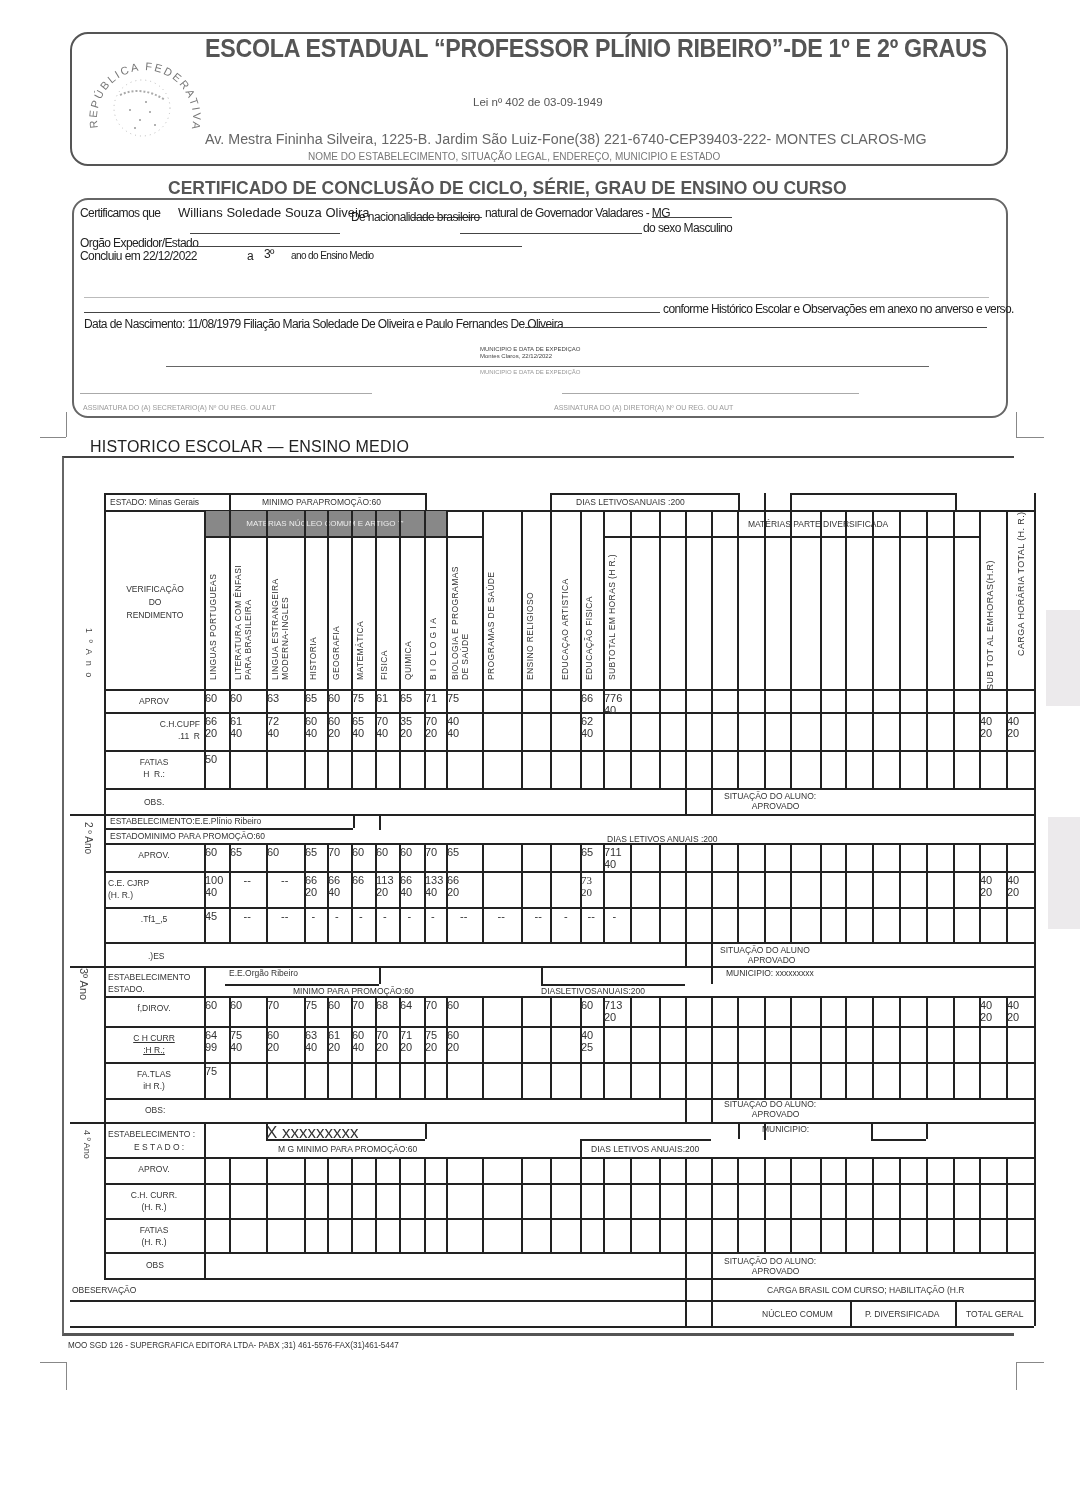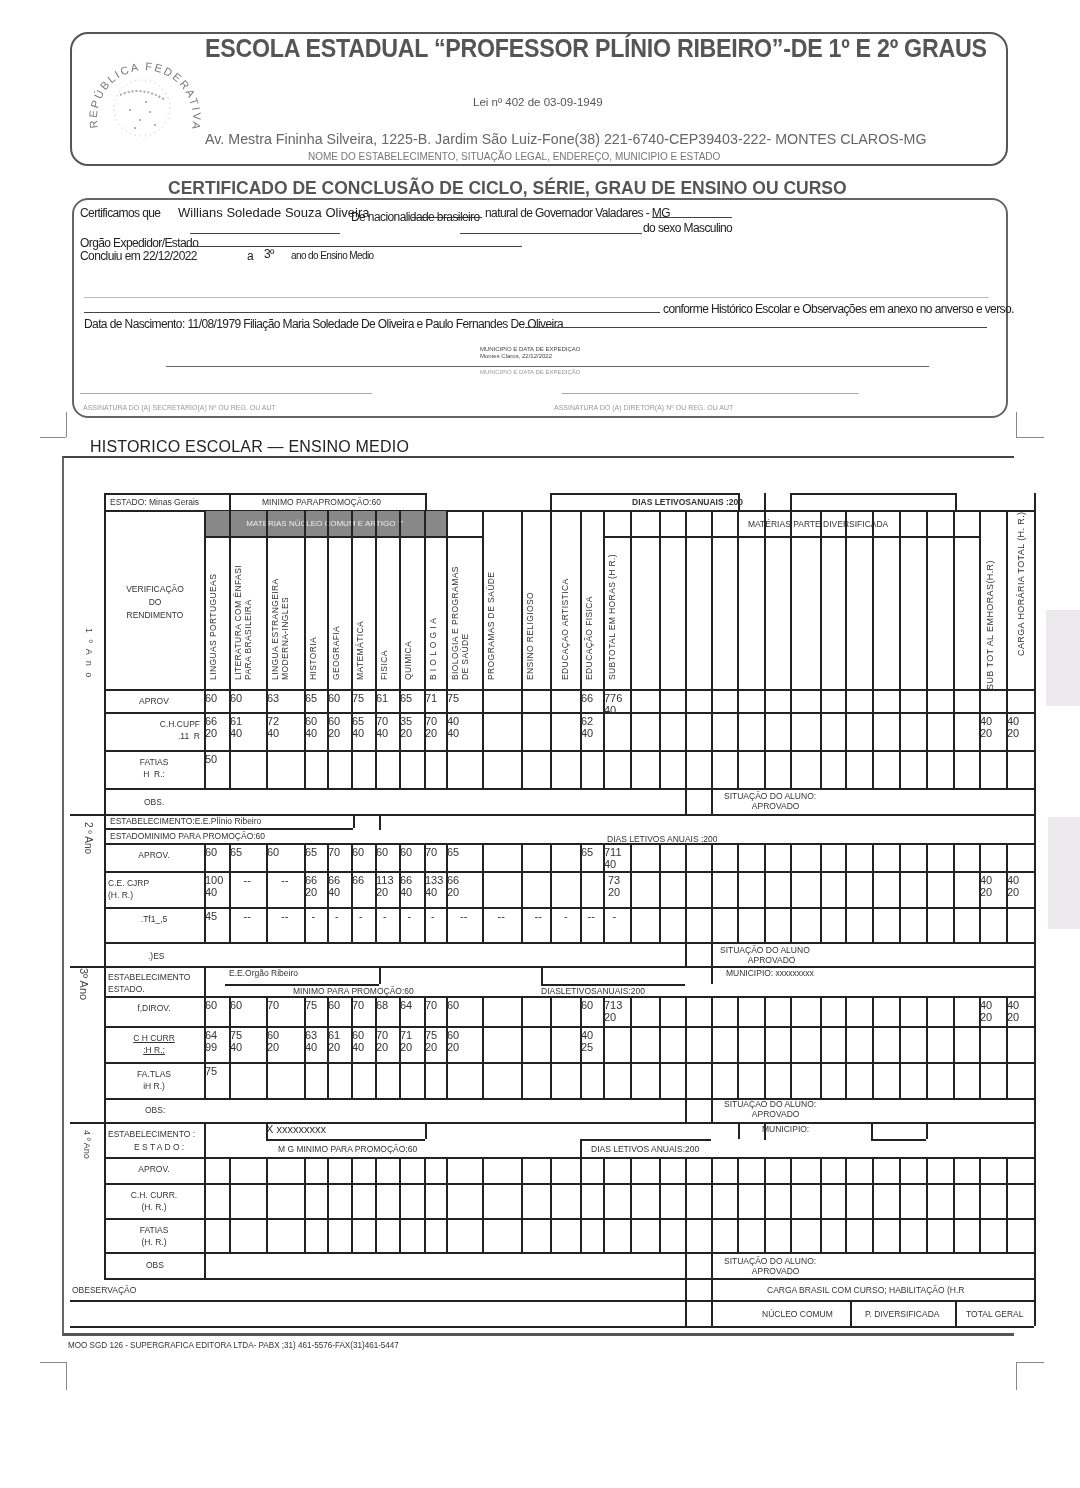--- a/index.html
+++ b/index.html
@@ -145,21 +145,21 @@
     <div class="grid-line-v" style="left: 229px; top: 493px; height: 17px;"></div>
     <div class="grid-line-v" style="left: 425px; top: 493px; height: 17px;"></div>
     <div class="grid-line-v" style="left: 550px; top: 493px; height: 17px;"></div>
     <div class="grid-line-v" style="left: 738px; top: 493px; height: 17px;"></div>
     <div class="grid-line-v" style="left: 764px; top: 493px; height: 17px;"></div>
     <div class="grid-line-v" style="left: 790px; top: 493px; height: 17px;"></div>
     <div class="grid-line-v" style="left: 955px; top: 493px; height: 17px;"></div>
     <div class="grid-line-v" style="left: 1034px; top: 493px; height: 833px;"></div>
     <div class="cell-txt" style="left: 110px; top: 497px;">ESTADO: Minas Gerais</div>
     <div class="cell-txt" style="left: 262px; top: 497px;">MINIMO PARAPROMOÇÃO:60</div>
-    <div class="cell-txt" style="left: 632px; top: 497px; font-weight: bold;">DIAS LETIVOSANUAIS :200</div>
+    <div class="cell-txt" style="left: 576px; top: 497px;">DIAS LETIVOSANUAIS :200</div>
     <div class="grid-line-h" style="left: 104px; top: 510px; width: 930px;"></div>
     <div class="gray-head" style="left: 204px; top: 511px; width: 242px; height: 25px; line-height: 25px;">MATERIAS NÚCLEO COMUM E ARTIGO 7'</div>
     <div class="grid-line-h" style="left: 204px; top: 536px; width: 278px;"></div>
     <div class="grid-line-h" style="left: 603px; top: 536px; width: 376px;"></div>
     <div class="cell-txt" style="left: 748px; top: 519px;">MATÉRIAS PARTE DIVERSIFICADA</div>
     <div class="cell-txt" style="left: 110px; top: 583px; width: 90px; text-align: center; white-space: pre; line-height: 13px;">VERIFICAÇÃO
 DO
 RENDIMENTO</div>
     <div class="vtext" style="left: 208px; top: 680px; width: 150px; white-space: normal; line-height: 10px; font-size: 8.5px;">LINGUAS PORTUGUEAS</div>
     <div class="vtext" style="left: 233px; top: 680px; width: 120px; white-space: normal; line-height: 10px; font-size: 8.5px;">LITERATURA COM ÊNFASI PARA BRASILEIRA</div>
@@ -334,21 +334,21 @@
 40</div>
     <div class="val" style="left: 352px; top: 874px;">66</div>
     <div class="val" style="left: 376px; top: 874px;">113
 20</div>
     <div class="val" style="left: 400px; top: 874px;">66
 40</div>
     <div class="val" style="left: 425px; top: 874px;">133
 40</div>
     <div class="val" style="left: 447px; top: 874px;">66
 20</div>
-    <div class="val" style="left: 608px; top: 874px;">73
+    <div class="val" style="left: 581px; top: 874px; font-family: Liberation Serif, serif;">73
 20</div>
     <div class="val" style="left: 980px; top: 874px;">40
 20</div>
     <div class="val" style="left: 1007px; top: 874px;">40
 20</div>
     <div class="cell-txt" style="left: 108px; top: 913px; width: 92px; text-align: center; white-space: pre; line-height: 12px;">.Tf1_,5</div>
     <div class="val" style="left: 205px; top: 910px;">45</div>
     <div class="val" style="left: 243.5px; top: 910px;">--</div>
     <div class="val" style="left: 281px; top: 910px;">--</div>
     <div class="val" style="left: 311.5px; top: 910px;">-</div>
@@ -473,21 +473,21 @@
     <div class="grid-line-v" style="left: 266px; top: 1122px; height: 17px;"></div>
     <div class="grid-line-v" style="left: 738px; top: 1122px; height: 17px;"></div>
     <div class="grid-line-v" style="left: 764px; top: 1122px; height: 18px;"></div>
     <div class="grid-line-h" style="left: 580px; top: 1139px; width: 131px;"></div>
     <div class="grid-line-v" style="left: 580px; top: 1139px; height: 18px;"></div>
     <div class="grid-line-v" style="left: 871px; top: 1122px; height: 17px;"></div>
     <div class="grid-line-h" style="left: 871px; top: 1139px; width: 55px;"></div>
     <div class="grid-line-v" style="left: 926px; top: 1122px; height: 17px;"></div>
     <div class="cell-txt" style="left: 108px; top: 1128px; white-space: pre; line-height: 13px;">ESTABELECIMENTO :
            E S T A D O :</div>
-    <div class="cell-txt" style="left: 266px; top: 1123px; font-size: 11px;">X xxxxxxxxx</div>
+    <div class="cell-txt" style="left: 266px; top: 1123px; font-size: 17px;">X xxxxxxxxx</div>
     <div class="cell-txt" style="left: 762px; top: 1124px;">MUNICIPIO:</div>
     <div class="cell-txt" style="left: 278px; top: 1144px;">M  G  MINIMO PARA PROMOÇÃO:60</div>
     <div class="cell-txt" style="left: 591px; top: 1144px;">DIAS LETIVOS ANUAIS:200</div>
     <div class="grid-line-h" style="left: 104px; top: 1157px; width: 930px;"></div>
     <div class="grid-line-v" style="left: 204px; top: 1157px; height: 95px;"></div>
     <div class="grid-line-v" style="left: 229px; top: 1157px; height: 95px;"></div>
     <div class="grid-line-v" style="left: 266px; top: 1157px; height: 95px;"></div>
     <div class="grid-line-v" style="left: 304px; top: 1157px; height: 95px;"></div>
     <div class="grid-line-v" style="left: 327px; top: 1157px; height: 95px;"></div>
     <div class="grid-line-v" style="left: 351px; top: 1157px; height: 95px;"></div>

